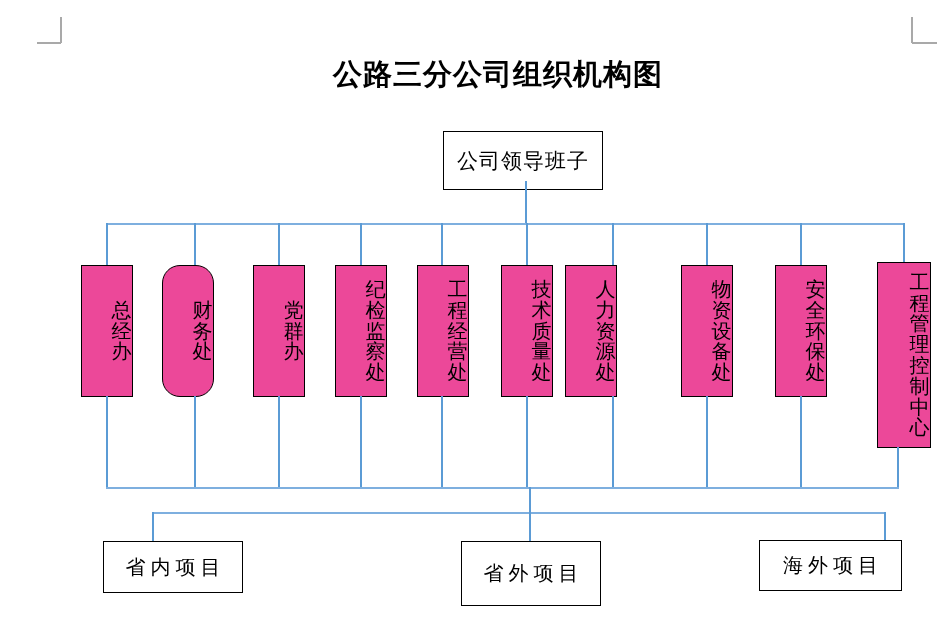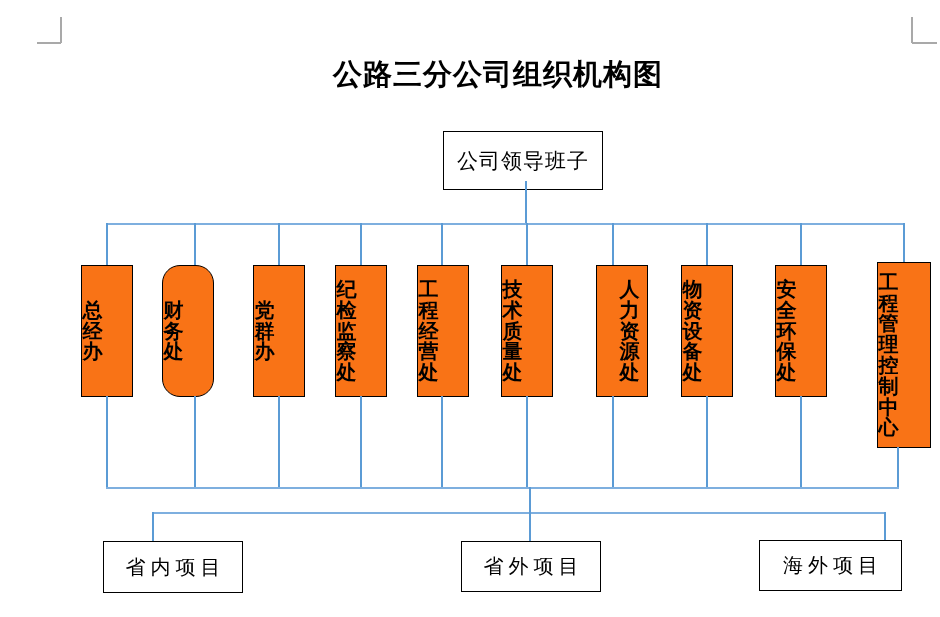--- a/index.html
+++ b/index.html
@@ -39,27 +39,26 @@
   }
   .root-node { font-size: 21px; letter-spacing: 1px; }
   .proj-node { font-size: 20px; letter-spacing: 5px; text-indent: 5px; }
 
   .dept {
     position: absolute;
     top: 265px;
     width: 52px;
     height: 132px;
     border: 1.5px solid #000;
-    background: #f97316;
+    background: #ec4899;
     display: flex;
     align-items: center;
-    justify-content: flex-start;
+    justify-content: flex-end;
     box-sizing: border-box;
     font-size: 20px;
-    font-weight: bold;
   }
   .dept .vtext {
     width: 1.05em;
     word-break: break-all;
     line-height: 1.04;
     text-align: center;
   }
   .dept.tall { top: 262px; height: 186px; width: 54px; }
 
   
@@ -108,21 +107,21 @@
     </div>
   <div class="dept" style="left:307px;">
     <span class="vtext">纪检监察处</span>
     </div>
   <div class="dept" style="left:389px;">
     <span class="vtext">工程经营处</span>
     </div>
   <div class="dept" style="left:473px;">
     <span class="vtext">技术质量处</span>
     </div>
-  <div class="dept" style="left:568px;padding-left:22px;">
+  <div class="dept" style="left:537px;padding-left:22px;">
     <span class="vtext">人力资源处</span>
     </div>
   <div class="dept" style="left:653px;">
     <span class="vtext">物资设备处</span>
     </div>
   <div class="dept tall" style="left:849px;">
     <span class="vtext">工程管理控制中心</span>
     </div>
   <div class="dept" style="left:747px;">
     <span class="vtext">安全环保处</span>
@@ -145,20 +144,20 @@
 
   <div class="hline" style="left:124px; top:512px; width:734px;"></div>
 
   <div class="vline" style="left:124px; top:512px; height:30px;"></div>
   <div class="vline" style="left:501px; top:512px; height:30px;"></div>
   <div class="vline" style="left:856px; top:512px; height:29px;"></div>
 
   <div class="node proj-node" style="left:75px; top:541px; width:140px; height:52px;">
     <span>省内项目</span>
     </div>
-  <div class="node proj-node" style="left:433px; top:541px; width:140px; height:51px;">
+  <div class="node proj-node" style="left:433px; top:541px; width:140px; height:65px;">
     <span>省外项目</span>
     </div>
   <div class="node proj-node" style="left:731px; top:540px; width:143px; height:51px;">
     <span>海外项目</span>
     </div>
 
 </div>
 
 </body></html>

